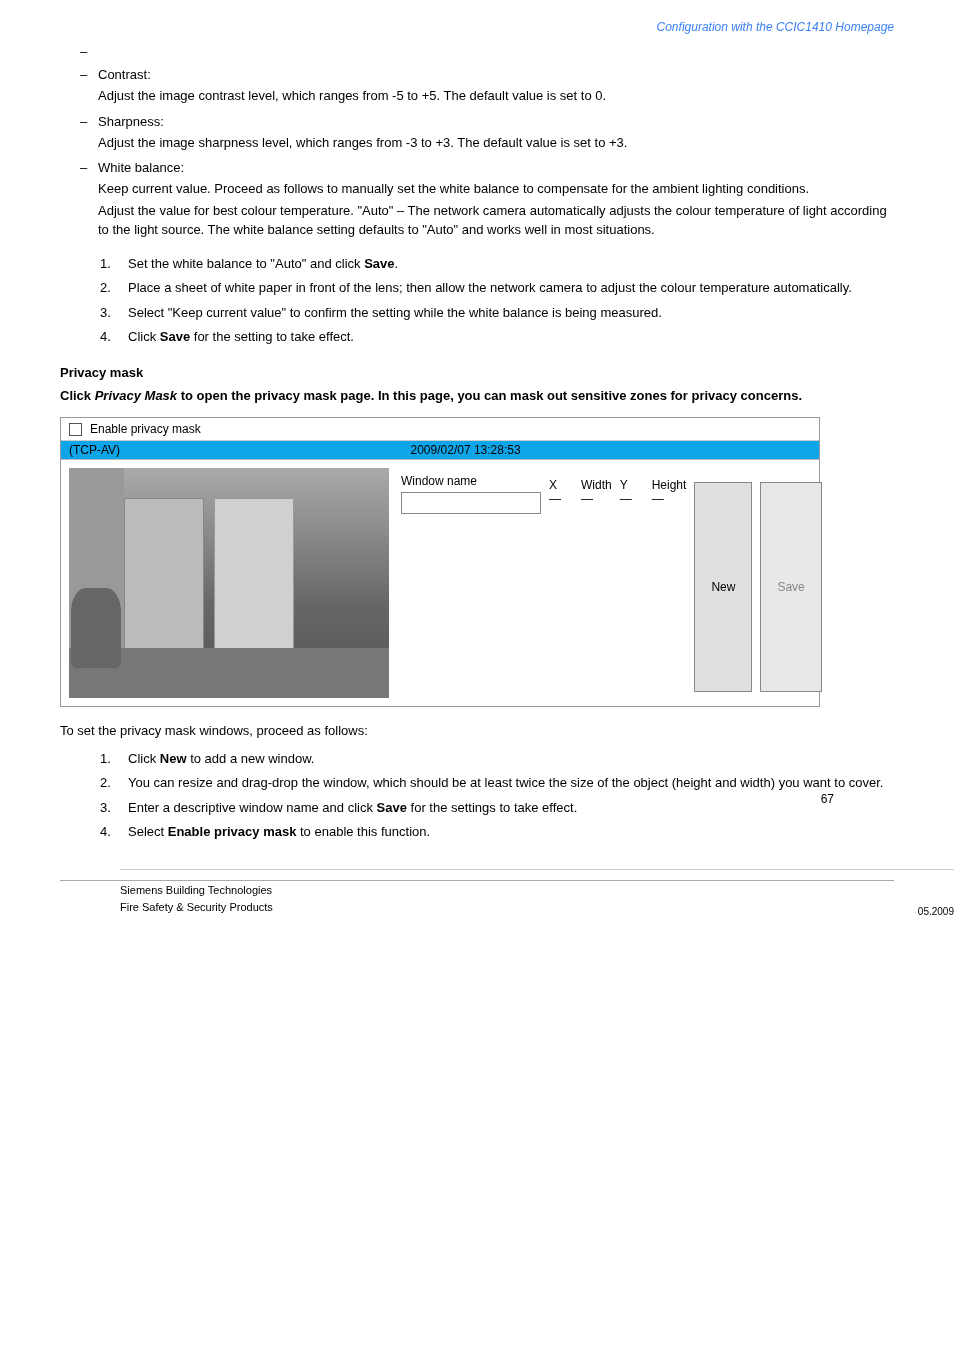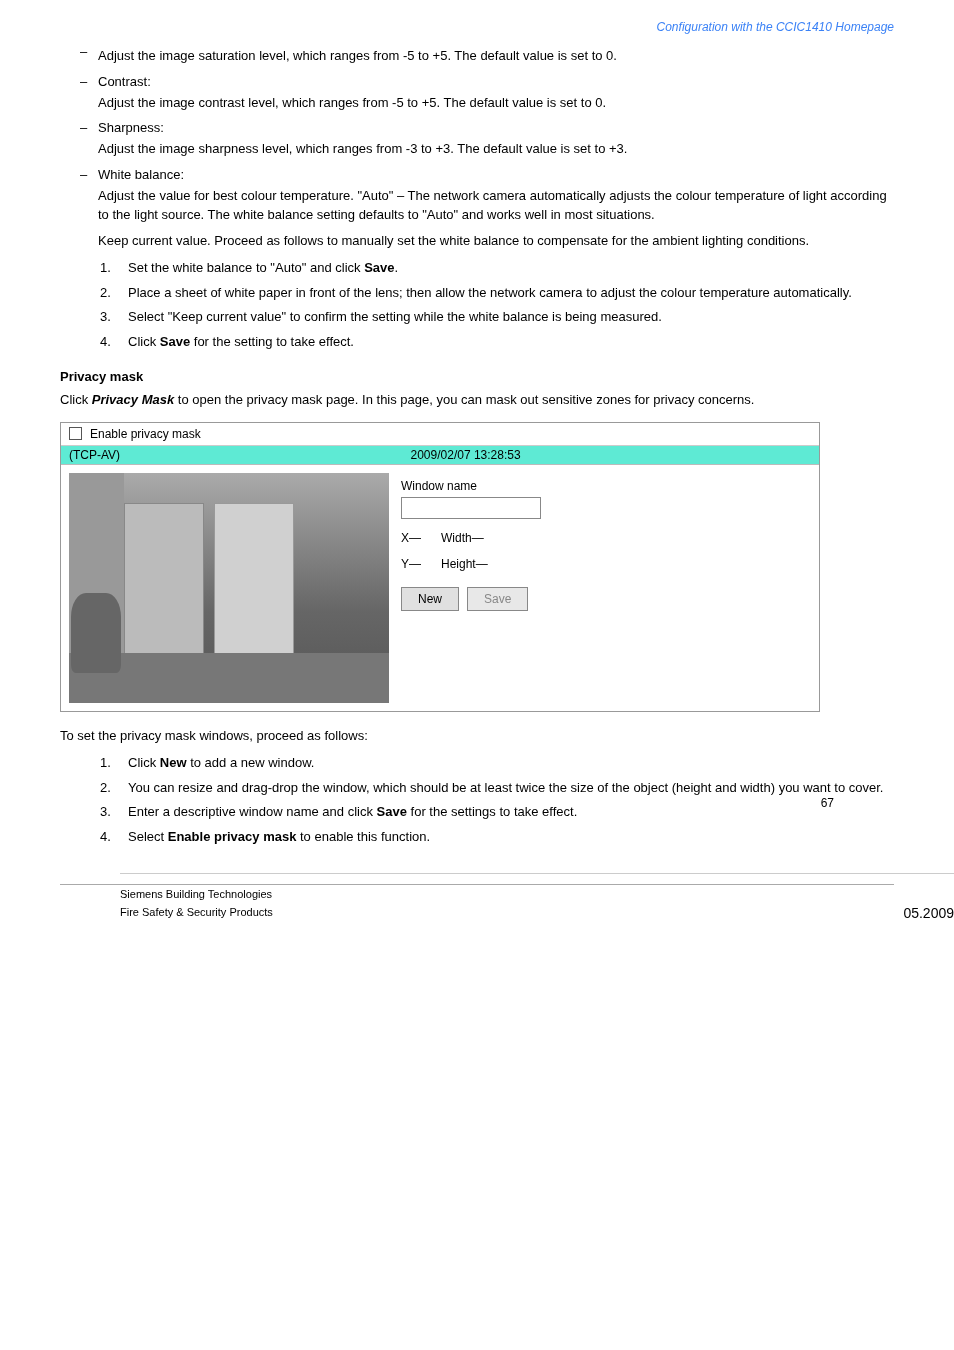--- a/index.html
+++ b/index.html
@@ -75,20 +75,21 @@
 
     .section-heading {
       font-weight: bold;
       margin-bottom: 6px;
       margin-top: 14px;
     }
 
     .section-intro {
       margin-bottom: 10px;
       line-height: 1.5;
+      font-weight: bold;
     }
 
     
     .privacy-mask-box {
       border: 1px solid #999;
       margin: 12px 0 14px 0;
       padding: 0;
       width: 760px;
     }
 
@@ -111,21 +112,21 @@
 
     .pm-header-label {
       font-size: 12px;
     }
 
     .pm-toolbar {
       display: flex;
       justify-content: space-between;
       align-items: center;
       padding: 2px 8px;
-      background: #5eead4;
+      background: #0ea5e9;
       font-size: 12px;
       border-bottom: 1px solid #bbb;
     }
 
     .pm-body {
       display: flex;
       padding: 8px;
       gap: 12px;
     }
 
@@ -180,21 +181,20 @@
       position: absolute;
       left: 2px; bottom: 30px;
       width: 50px; height: 80px;
       background: #666;
       border-radius: 30% 30% 10% 10%;
     }
 
     .pm-controls {
       flex: 1;
       display: flex;
-      flex-direction: column;
       gap: 8px;
       padding: 6px 0;
     }
 
     .pm-control-row {
       display: flex;
       flex-direction: column;
       gap: 4px;
     }
 
@@ -266,21 +266,21 @@
       padding-top: 6px;
     }
 
     .footer-left {
       font-size: 11px;
       line-height: 1.6;
       color: #000;
     }
 
     .footer-right {
-      font-size: 14px;
+      font-size: 10px;
       color: #000;
       text-align: center;
     }
 
     .page-number {
       font-size: 12px;
       text-align: right;
       position: absolute;
       bottom: 60px;
       right: 60px;
@@ -297,21 +297,20 @@
 
 <div class="page-container">
 
   <div class="header-right">
     <span>Configuration with the CCIC1410 Homepage</span>
   </div>
 
   <div class="bullet-item">
     <span class="bullet-dash">–</span>
     <div class="bullet-text">
-      <div class="bullet-desc">Adjust the image saturation level, which ranges from -5 to +5. The default value is set to 0.</div>
     </div>
   </div>
 
   <div class="bullet-item">
     <span class="bullet-dash">–</span>
     <div class="bullet-text">
       <div class="bullet-label">Contrast:</div>
       <div class="bullet-desc">Adjust the image contrast level, which ranges from -5 to +5. The default value is set to 0.</div>
     </div>
   </div>
@@ -321,22 +320,22 @@
     <div class="bullet-text">
       <div class="bullet-label">Sharpness:</div>
       <div class="bullet-desc">Adjust the image sharpness level, which ranges from -3 to +3. The default value is set to +3.</div>
     </div>
   </div>
 
   <div class="bullet-item">
     <span class="bullet-dash">–</span>
     <div class="bullet-text">
       <div class="bullet-label">White balance:</div>
+      <div class="bullet-desc">Keep current value. Proceed as follows to manually set the white balance to compensate for the ambient lighting conditions.</div>
       <div class="bullet-desc" style="margin-bottom:6px;">Adjust the value for best colour temperature. "Auto" – The network camera automatically adjusts the colour temperature of light according to the light source. The white balance setting defaults to "Auto" and works well in most situations.</div>
-      <div class="bullet-desc">Keep current value. Proceed as follows to manually set the white balance to compensate for the ambient lighting conditions.</div>
     </div>
   </div>
 
   <div class="numbered-list">
     <div class="numbered-item">
       <span class="num-label">1.</span>
       <span class="num-text">Set the white balance to "Auto" and click <strong>Save</strong>.</span>
     </div>
     <div class="numbered-item">
       <span class="num-label">2.</span>

